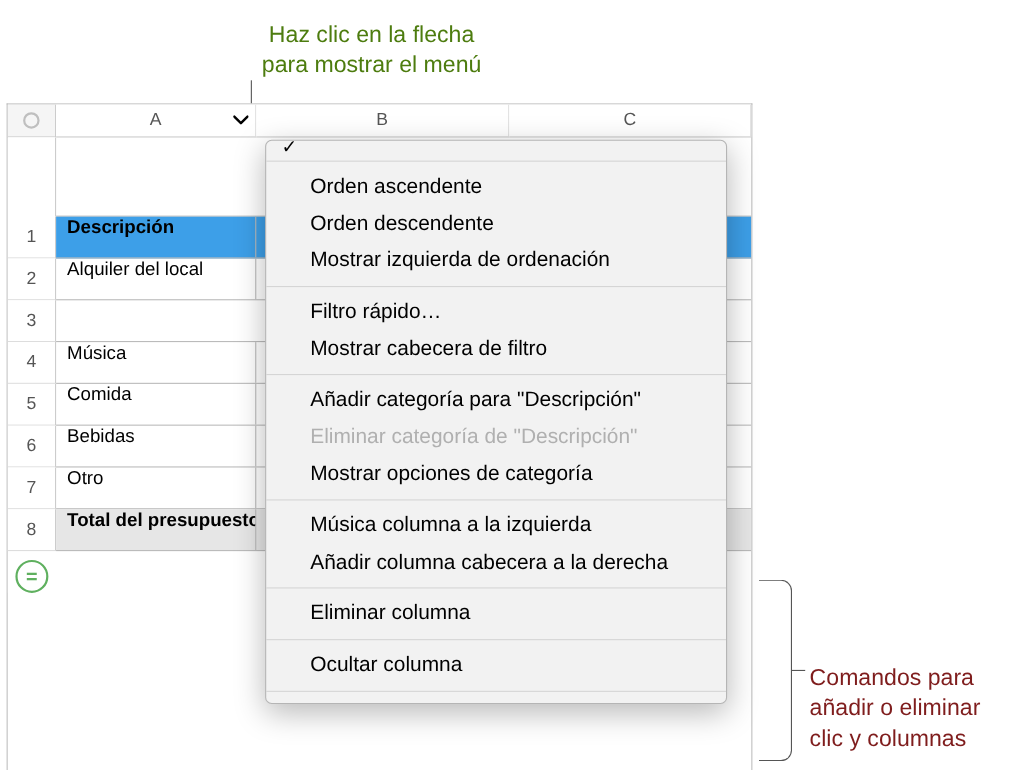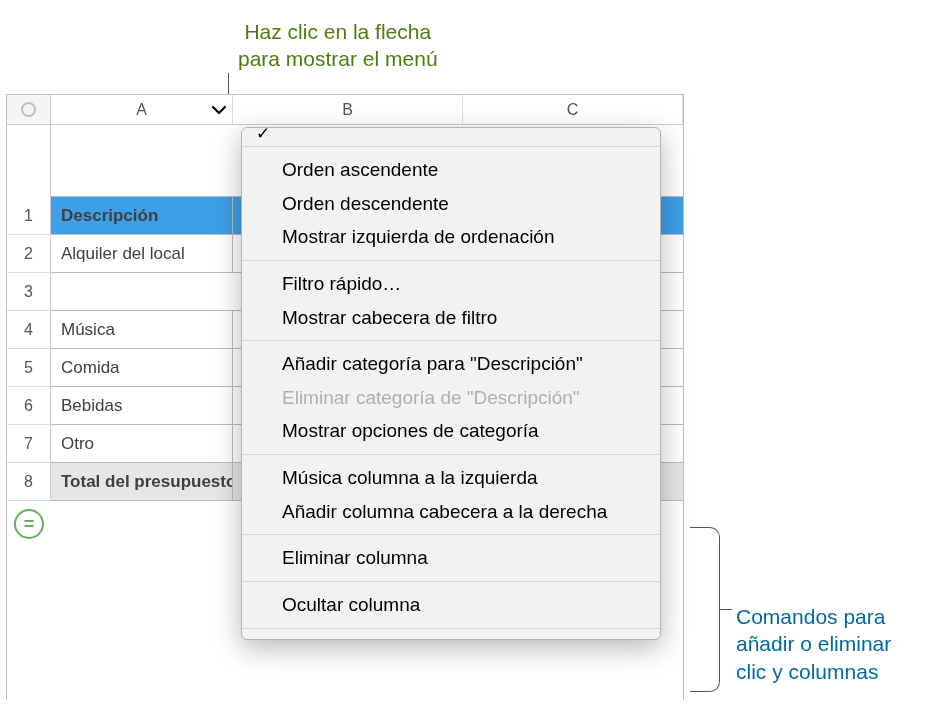--- a/index.html
+++ b/index.html
@@ -133,23 +133,22 @@
     .grid-row.header-row {
       background: #3d9fe8;
     }
     .grid-row.footer-row {
       background: #e6e6e6;
     }
     .grid-cell {
       border-right: 1px solid #bbb;
       padding: 0 10px;
       display: flex;
-      align-items: center;
       font-size: 17px;
-      color: #404040;
+      color: #000000;
       overflow: hidden;
       white-space: nowrap;
     }
     .grid-row.header-row .grid-cell {
       font-weight: bold;
     }
     .grid-row.footer-row .grid-cell {
       font-weight: bold;
     }
     .cell-a { width: 182px; }
@@ -186,21 +185,21 @@
       height: 1px;
       background: #d5d5d5;
       margin: 6px 0;
     }
 
     .callout-right {
       position: absolute;
       top: 603px;
       left: 736px;
       font-size: 21px;
-      color: #0369a1;
+      color: #7f1d1d;
       line-height: 1.3;
     }
     .callout-bracket {
       position: absolute;
       top: 527px;
       left: 690px;
       width: 30px;
       height: 165px;
       border-right: 1px solid #555;
       border-top: 1px solid #555;

